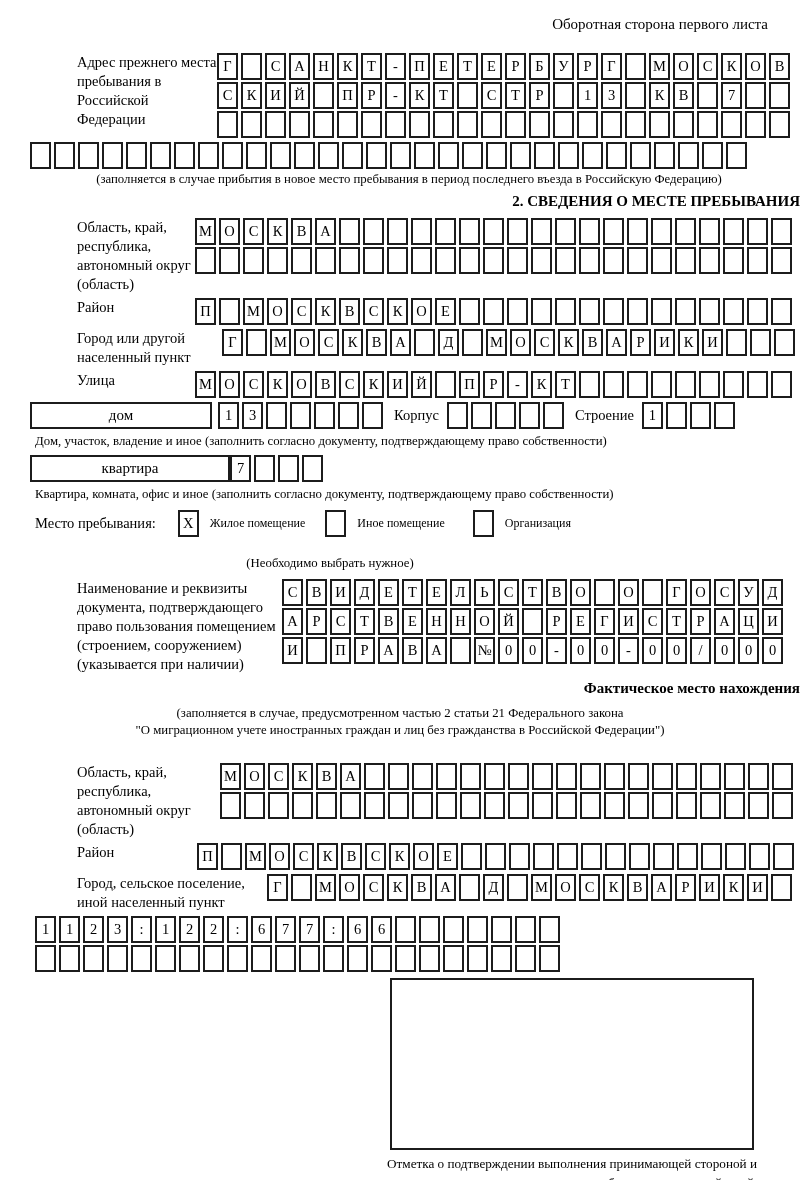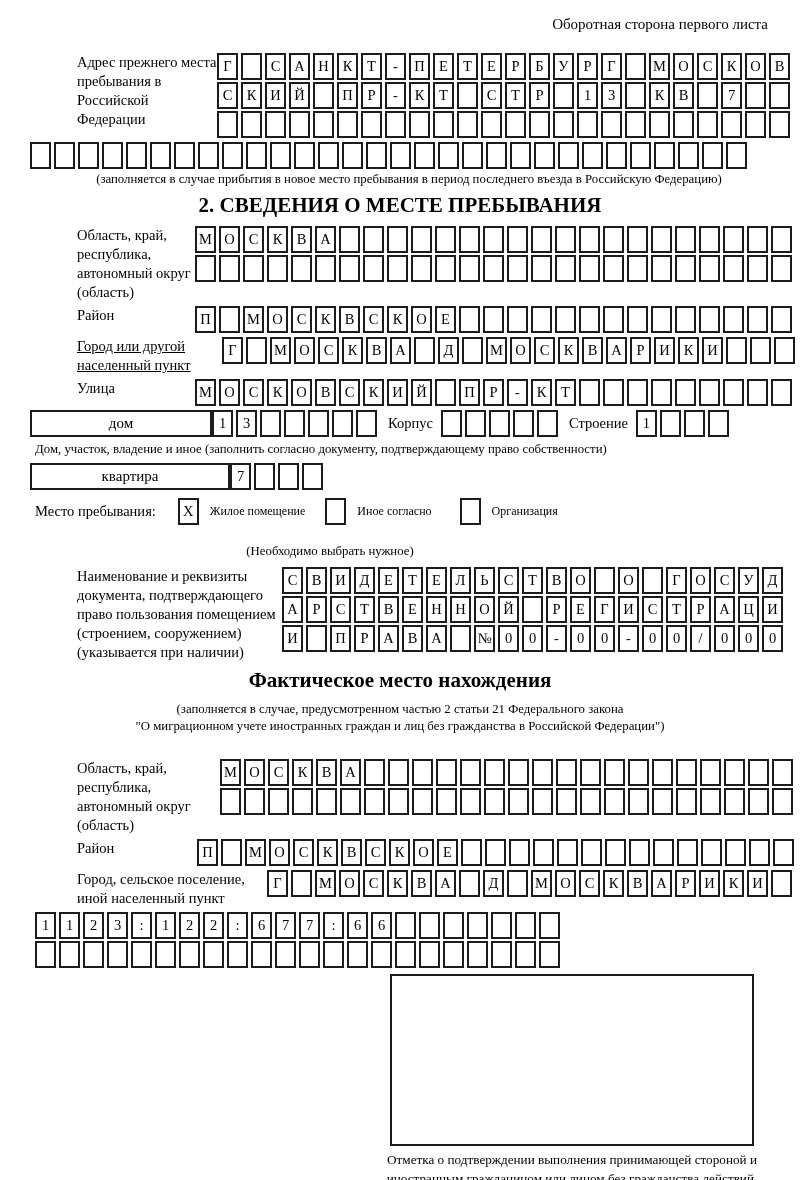--- a/index.html
+++ b/index.html
@@ -15,21 +15,21 @@
     text-align: right;
     padding-right: 32px;
     font-size: 15px;
     margin-bottom: 20px;
   }
 
   .flexrow { display: flex; align-items: flex-start; margin: 0 0 4px 35px; }
   .flabel { font-size: 14.5px; line-height: 19px; flex: none; margin-left: 42px; }
   .w140 { width: 140px; }
   .w118 { width: 118px; }
-  .w145 { width: 145px; text-decoration: underline; }
+  .w145 { width: 145px; }
   .w205 { width: 205px; }
   .w143 { width: 143px; }
   .w120 { width: 120px; }
   .w190 { width: 190px; }
   .w188 { width: 188px; }
 
   .rows { display: flex; flex-direction: column; }
   .rows .cells + .cells { margin-top: 2px; }
 
   .cells { display: flex; flex-wrap: nowrap; flex: none; }
@@ -39,28 +39,28 @@
     display: inline-flex; align-items: center; justify-content: center;
     font-size: 14.5px; flex: none; background: #fff;
   }
 
   .fullrow { margin: 2px 0 2px 30px; }
 
   .note { font-size: 12.8px; line-height: 16px; margin: 2px 0 6px 35px; }
   .note.center { text-align: center; margin-left: 18px; padding: 0 20px; }
   .prewrap { white-space: pre-line; }
 
-  .title { font-weight: bold; font-size: 21px; text-align: center; margin: 6px 0 8px 0; }
+  .title { font-weight: bold; font-size: 15px; text-align: right; margin: 6px 0 8px 0; }
 
   .wide-box {
     border: 2px solid #1c1c1c; height: 27px; box-sizing: border-box;
     display: flex; align-items: center; justify-content: center;
     font-size: 15px; flex: none; background: #fff;
   }
-  .wb170 { width: 182px; }
+  .wb170 { width: 182px; margin-right: 6px; }
   .wb200 { width: 200px; }
   .houseline { margin-left: 30px; }
   .inline-lab { font-size: 14.5px; line-height: 27px; margin: 0 8px; flex: none; }
 
   .stayline { align-items: center; margin-top: 8px; }
   .stay-label { font-size: 14.5px; margin-right: 22px; flex: none; }
   .opt-label { font-size: 12px; margin: 0 6px 0 8px; flex: none; }
   .opt-gap-1 { margin-left: 14px; }
   .opt-gap-2 { margin-left: 22px; }
   .staynote { margin: 18px 0 8px 215px; width: 230px; text-align: center; }
@@ -388,31 +388,32 @@
 
   <div class="flexrow houseline">
     <div class="wide-box wb200">квартира</div>
     <div class="cells">
         <span class="cell">7</span>
         <span class="cell"></span>
         <span class="cell"></span>
         <span class="cell"></span>
       </div>
   </div>
+  <div class="note">Квартира, комната, офис и иное (заполнить согласно документу, подтверждающему право собственности)</div>
 
   <div class="flexrow stayline">
     <span class="stay-label">Место пребывания:</span>
     <span class="cells">
         <span class="cell">X</span>
       </span>
     <span class="opt-label">Жилое помещение</span>
     <span class="cells opt-gap-1">
         <span class="cell"></span>
       </span>
-    <span class="opt-label">Иное согласно</span>
+    <span class="opt-label">Иное помещение</span>
     <span class="cells opt-gap-2">
         <span class="cell"></span>
       </span>
     <span class="opt-label">Организация</span>
   </div>
   <div class="note staynote">(Необходимо выбрать нужное)</div>
 
   <div class="flexrow docblock">
     <div class="flabel w205">Наименование и реквизиты документа, подтверждающего право пользования помещением (строением, сооружением) (указывается при наличии)</div>
     <div class="rows">

